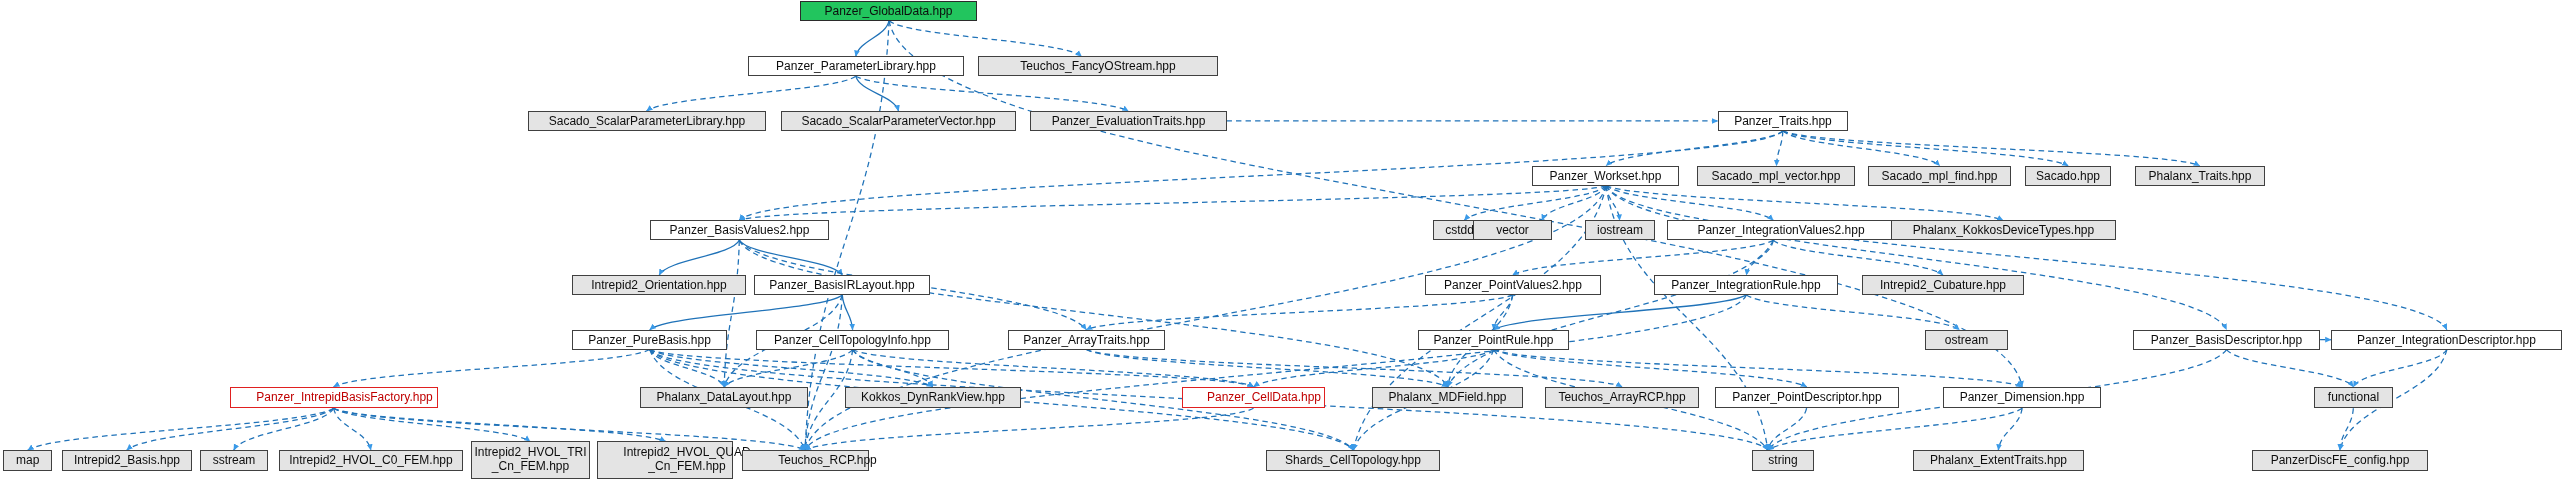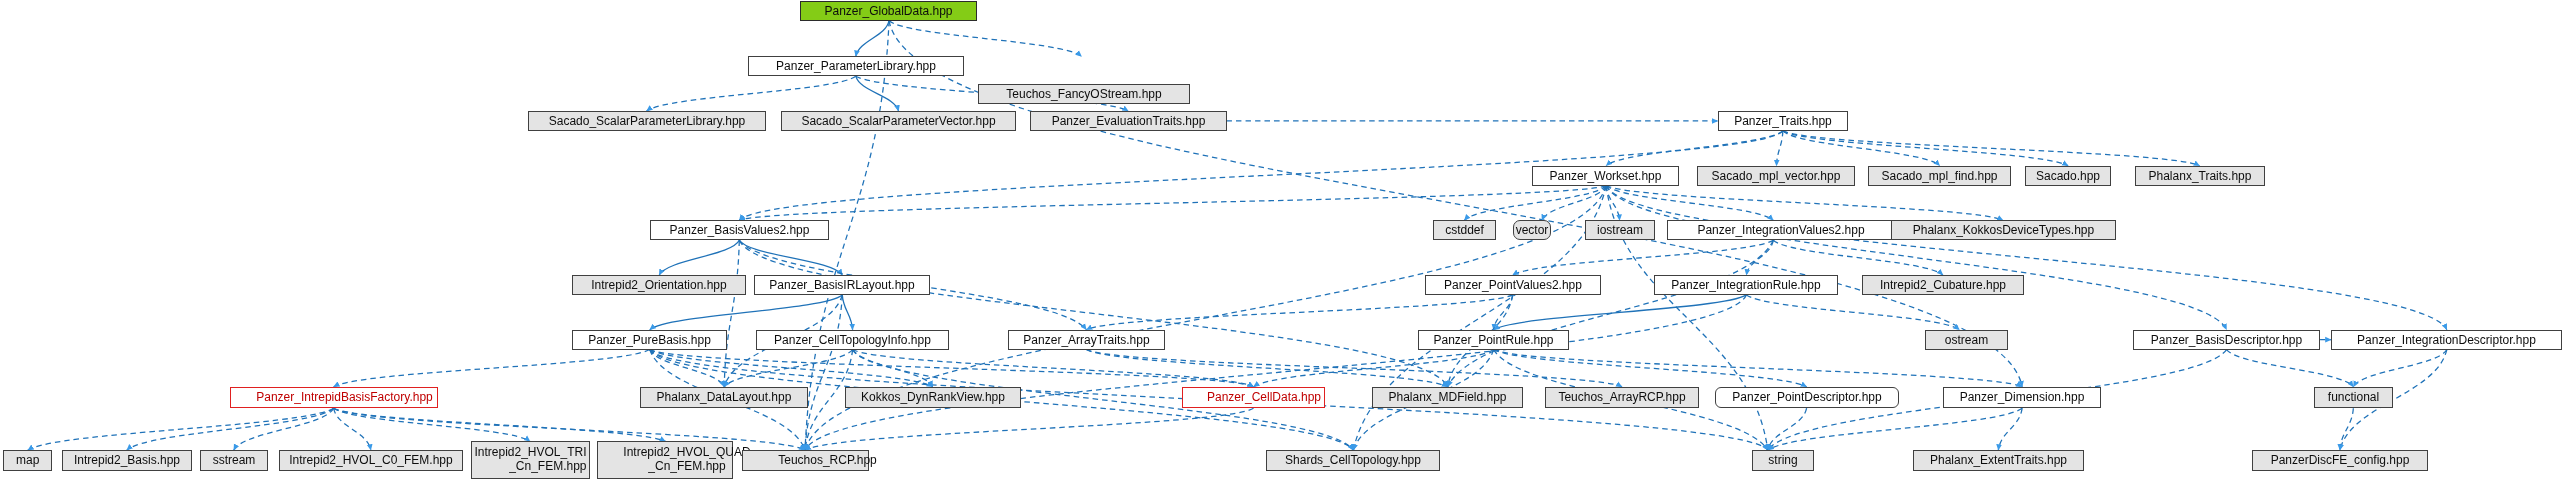--- a/index.html
+++ b/index.html
@@ -5,21 +5,21 @@
   html,body{margin:0;padding:0;background:#ffffff;}
   #canvas{position:relative;width:2576px;height:505px;overflow:hidden;
           font-family:"Liberation Sans", sans-serif;background:#fff;}
   #edges{position:absolute;left:0;top:0;width:2576px;height:505px;}
   .node{position:absolute;box-sizing:border-box;
         display:flex;align-items:center;justify-content:center;
         text-align:center;line-height:1.05;
         border:0.8px solid #404040;background:#e4e4e4;color:#0d0d0d;
         font-size:12px;white-space:pre;z-index:5;}
   .node.white{background:#ffffff;}
-  .node.root{background:#84cc16;border:0.8px solid #2b2b2b;}
+  .node.root{background:#22c55e;border:0.8px solid #2b2b2b;}
   .node.red{background:#ffffff;border:0.8px solid #e02020;color:#c00000;padding-left:21px;}
   .node.two-line{line-height:1.15;white-space:pre-line;}
 </style>
 </head>
 <body>
 
 <div id="canvas">
   <svg id="edges" viewBox="0 0 3251 637" xmlns="http://www.w3.org/2000/svg">
     <defs>
       <marker id="ah" markerWidth="9" markerHeight="9" refX="7.5" refY="4" orient="auto" markerUnits="userSpaceOnUse">
@@ -105,32 +105,32 @@
         <path d="M1582,515 C1543.5,538.85 1054.5,544.15 1016,568" stroke="#1f72b8" stroke-width="1.6" fill="none" stroke-dasharray="7,5" marker-end="url(#ah)"></path>
         <path d="M2280,515 C2275.198,538.85 2235.802,544.15 2231,568" stroke="#1f72b8" stroke-width="1.6" fill="none" stroke-dasharray="7,5" marker-end="url(#ah)"></path>
         <path d="M2552,515 C2549.06,538.85 2524.94,544.15 2522,568" stroke="#1f72b8" stroke-width="1.6" fill="none" stroke-dasharray="7,5" marker-end="url(#ah)"></path>
         <path d="M2552,515 C2520.542,538.85 2262.458,544.15 2231,568" stroke="#1f72b8" stroke-width="1.6" fill="none" stroke-dasharray="7,5" marker-end="url(#ah)"></path>
         <path d="M2970,515 C2968.334,538.85 2954.666,544.15 2953,568" stroke="#1f72b8" stroke-width="1.6" fill="none" stroke-dasharray="7,5" marker-end="url(#ah)"></path>
       </g>
   </svg>
   <div id="node-layer">
       <div class="node root" style="left: 800px; top: 0.8px; width: 177px; height: 20px;">Panzer_GlobalData.hpp</div>
       <div class="node white" style="left: 748px; top: 56px; width: 216px; height: 20px;">Panzer_ParameterLibrary.hpp</div>
-      <div class="node" style="left: 978px; top: 56px; width: 212px; height: 20px; margin-top: 28px;">Teuchos_FancyOStream.hpp</div>
+      <div class="node" style="left: 978px; top: 56px; width: 240px; height: 20px;">Teuchos_FancyOStream.hpp</div>
       <div class="node" style="left: 528px; top: 111px; width: 238px; height: 20px;">Sacado_ScalarParameterLibrary.hpp</div>
       <div class="node" style="left: 781px; top: 111px; width: 235px; height: 20px;">Sacado_ScalarParameterVector.hpp</div>
       <div class="node" style="left: 1030px; top: 111px; width: 197px; height: 20px;">Panzer_EvaluationTraits.hpp</div>
       <div class="node white" style="left: 1718px; top: 111px; width: 130px; height: 20px; text-align: right;">Panzer_Traits.hpp</div>
       <div class="node white" style="left: 1532px; top: 166px; width: 147px; height: 20px;">Panzer_Workset.hpp</div>
       <div class="node" style="left: 1697px; top: 166px; width: 158px; height: 20px;">Sacado_mpl_vector.hpp</div>
       <div class="node" style="left: 1868px; top: 166px; width: 143px; height: 20px;">Sacado_mpl_find.hpp</div>
       <div class="node" style="left: 2025px; top: 166px; width: 86px; height: 20px;">Sacado.hpp</div>
       <div class="node" style="left: 2135px; top: 166px; width: 130px; height: 20px;">Phalanx_Traits.hpp</div>
       <div class="node" style="left: 1433px; top: 220px; width: 63px; height: 20px;">cstddef</div>
-      <div class="node" style="left: 1513px; top: 220px; width: 38px; height: 20px; border-radius: 7px;">vector</div>
+      <div class="node" style="left: 1473px; top: 220px; width: 79px; height: 20px;">vector</div>
       <div class="node" style="left: 1585px; top: 220px; width: 70px; height: 20px;">iostream</div>
       <div class="node white" style="left: 1667px; top: 220px; width: 228px; height: 20px;">Panzer_IntegrationValues2.hpp</div>
       <div class="node" style="left: 1891px; top: 220px; width: 225px; height: 20px;">Phalanx_KokkosDeviceTypes.hpp</div>
       <div class="node white" style="left: 650px; top: 220px; width: 179px; height: 20px;">Panzer_BasisValues2.hpp</div>
       <div class="node" style="left: 572px; top: 275px; width: 174px; height: 20px;">Intrepid2_Orientation.hpp</div>
       <div class="node white" style="left: 754px; top: 275px; width: 176px; height: 20px;">Panzer_BasisIRLayout.hpp</div>
       <div class="node white" style="left: 1425px; top: 275px; width: 176px; height: 20px;">Panzer_PointValues2.hpp</div>
       <div class="node white" style="left: 1654px; top: 275px; width: 184px; height: 20px;">Panzer_IntegrationRule.hpp</div>
       <div class="node" style="left: 1862px; top: 275px; width: 162px; height: 20px;">Intrepid2_Cubature.hpp</div>
       <div class="node white" style="left: 572px; top: 330px; width: 155px; height: 20px;">Panzer_PureBasis.hpp</div>
@@ -139,28 +139,28 @@
       <div class="node white" style="left: 1418px; top: 330px; width: 151px; height: 20px;">Panzer_PointRule.hpp</div>
       <div class="node" style="left: 1925px; top: 330px; width: 83px; height: 20px;">ostream</div>
       <div class="node white" style="left: 2133px; top: 330px; width: 187px; height: 20px;">Panzer_BasisDescriptor.hpp</div>
       <div class="node white" style="left: 2331px; top: 330px; width: 231px; height: 20px;">Panzer_IntegrationDescriptor.hpp</div>
       <div class="node red" style="left: 230px; top: 387px; width: 208px; height: 21.4px;">Panzer_IntrepidBasisFactory.hpp</div>
       <div class="node" style="left: 640px; top: 387px; width: 168px; height: 21.4px;">Phalanx_DataLayout.hpp</div>
       <div class="node" style="left: 845px; top: 387px; width: 176px; height: 21.4px;">Kokkos_DynRankView.hpp</div>
       <div class="node red" style="left: 1182px; top: 387px; width: 143px; height: 21.4px;">Panzer_CellData.hpp</div>
       <div class="node" style="left: 1372px; top: 387px; width: 151px; height: 21.4px;">Phalanx_MDField.hpp</div>
       <div class="node" style="left: 1545px; top: 387px; width: 154px; height: 21.4px;">Teuchos_ArrayRCP.hpp</div>
-      <div class="node white" style="left: 1715px; top: 387px; width: 184px; height: 21.4px; border-radius: 6px;">Panzer_PointDescriptor.hpp</div>
+      <div class="node white" style="left: 1715px; top: 387px; width: 184px; height: 21.4px;">Panzer_PointDescriptor.hpp</div>
       <div class="node white" style="left: 1943px; top: 387px; width: 158px; height: 21.4px;">Panzer_Dimension.hpp</div>
       <div class="node" style="left: 2314px; top: 387px; width: 79px; height: 21.4px;">functional</div>
       <div class="node" style="left: 3.2px; top: 450px; width: 49px; height: 21.4px;">map</div>
       <div class="node" style="left: 62px; top: 450px; width: 130px; height: 21.4px;">Intrepid2_Basis.hpp</div>
       <div class="node" style="left: 200px; top: 450px; width: 68px; height: 21.4px;">sstream</div>
       <div class="node" style="left: 279px; top: 450px; width: 184px; height: 21.4px;">Intrepid2_HVOL_C0_FEM.hpp</div>
-      <div class="node two-line" style="left: 471px; top: 441px; width: 119px; height: 38px; text-align: right;">Intrepid2_HVOL_TRI
+      <div class="node two-line" style="left: 471px; top: 441px; width: 119px; height: 38px;">Intrepid2_HVOL_TRI
 _Cn_FEM.hpp</div>
       <div class="node two-line" style="left: 597px; top: 441px; width: 136px; height: 38px; padding-left: 44px;">Intrepid2_HVOL_QUAD
 _Cn_FEM.hpp</div>
       <div class="node" style="left: 742px; top: 450px; width: 127px; height: 21.4px; padding-left: 44px;">Teuchos_RCP.hpp</div>
       <div class="node" style="left: 1266px; top: 450px; width: 174px; height: 21.4px;">Shards_CellTopology.hpp</div>
       <div class="node" style="left: 1752px; top: 450px; width: 62px; height: 21.4px;">string</div>
       <div class="node" style="left: 1913px; top: 450px; width: 171px; height: 21.4px;">Phalanx_ExtentTraits.hpp</div>
       <div class="node" style="left: 2252px; top: 450px; width: 176px; height: 21.4px;">PanzerDiscFE_config.hpp</div>
     </div>
 </div>

